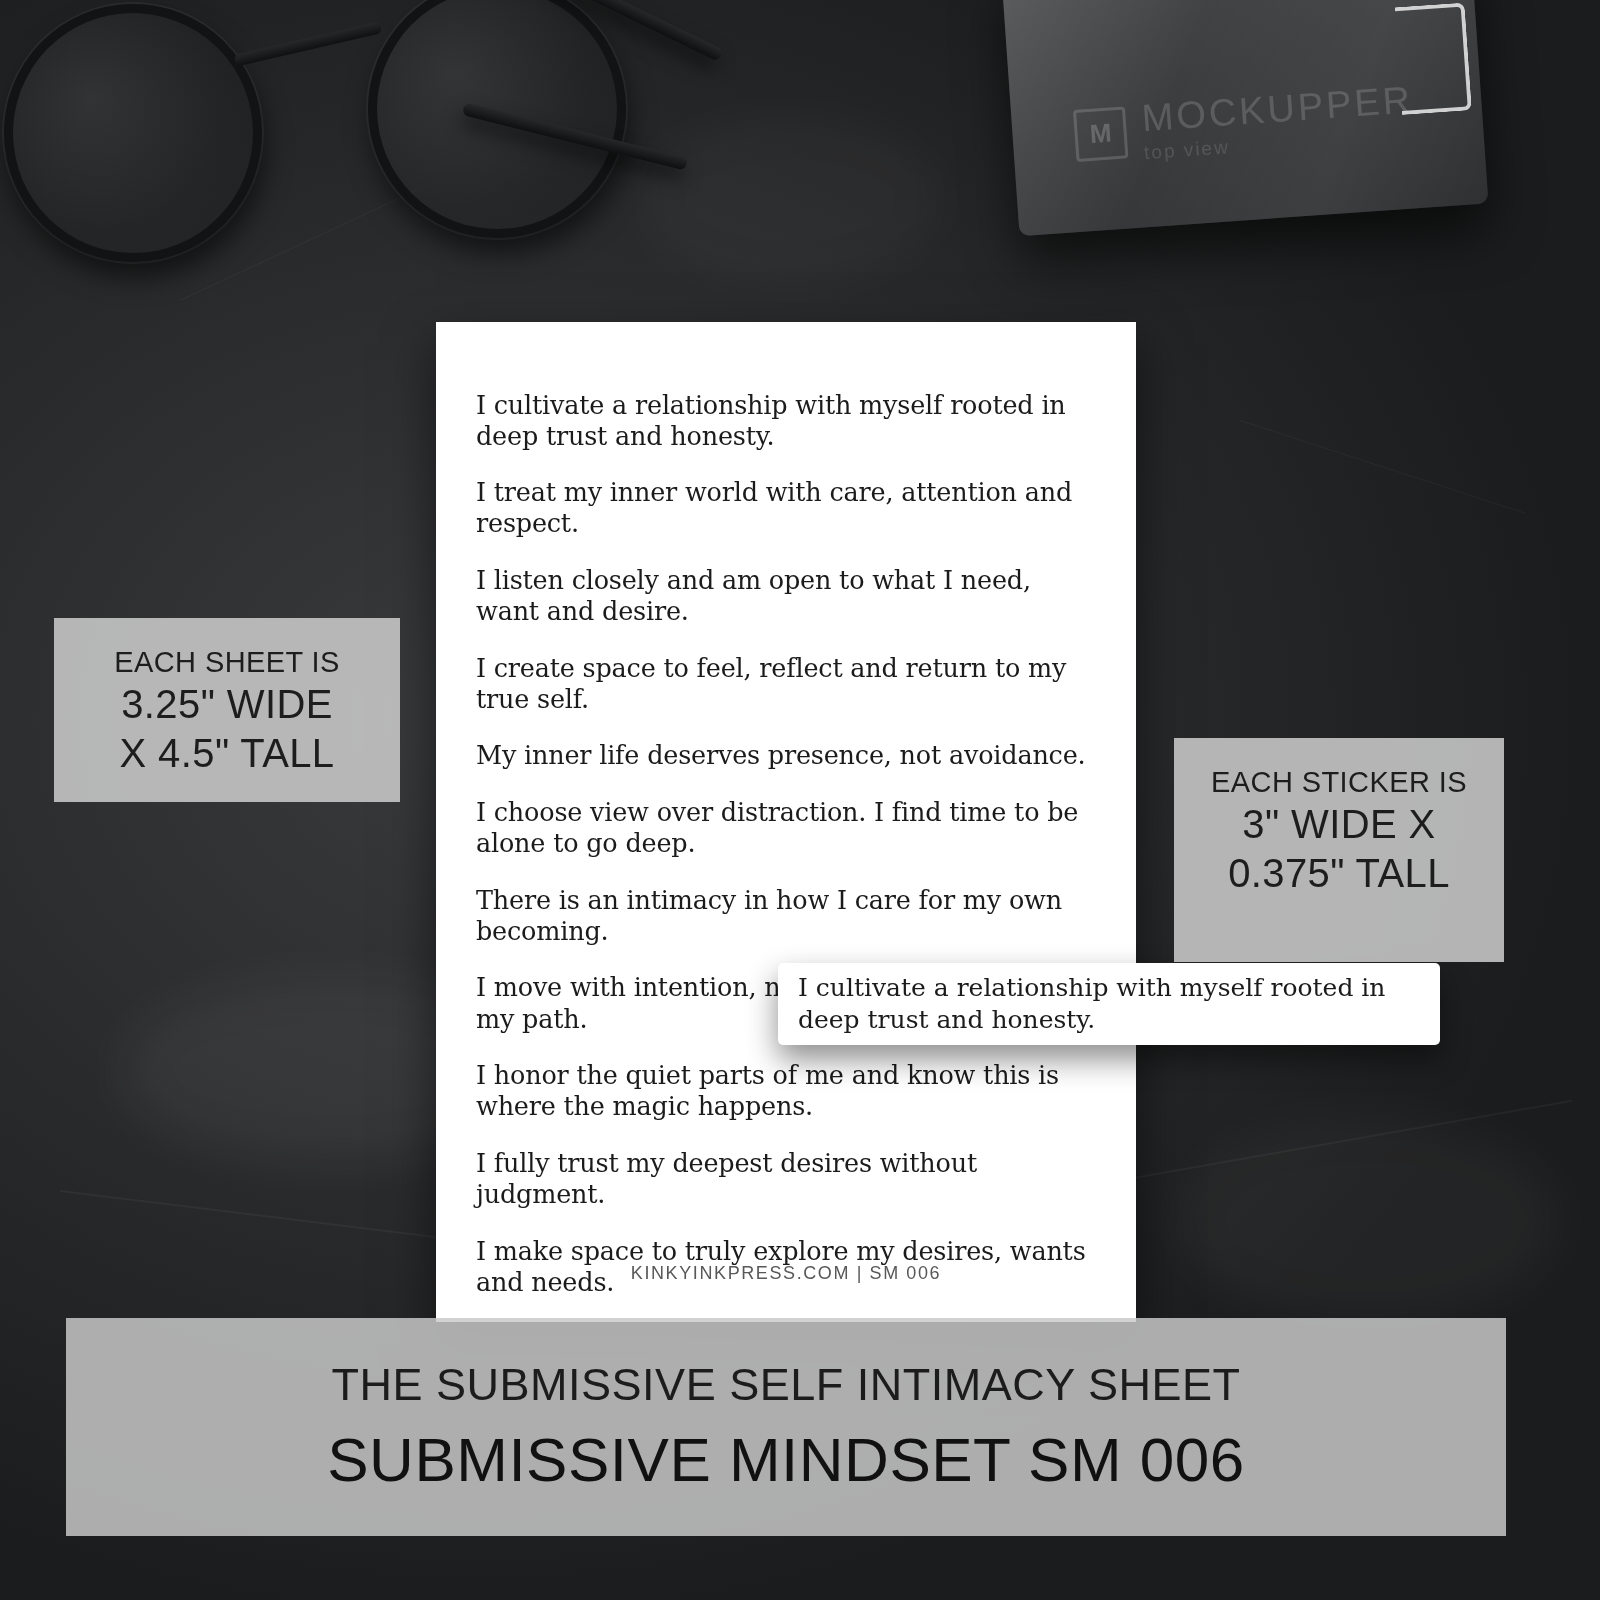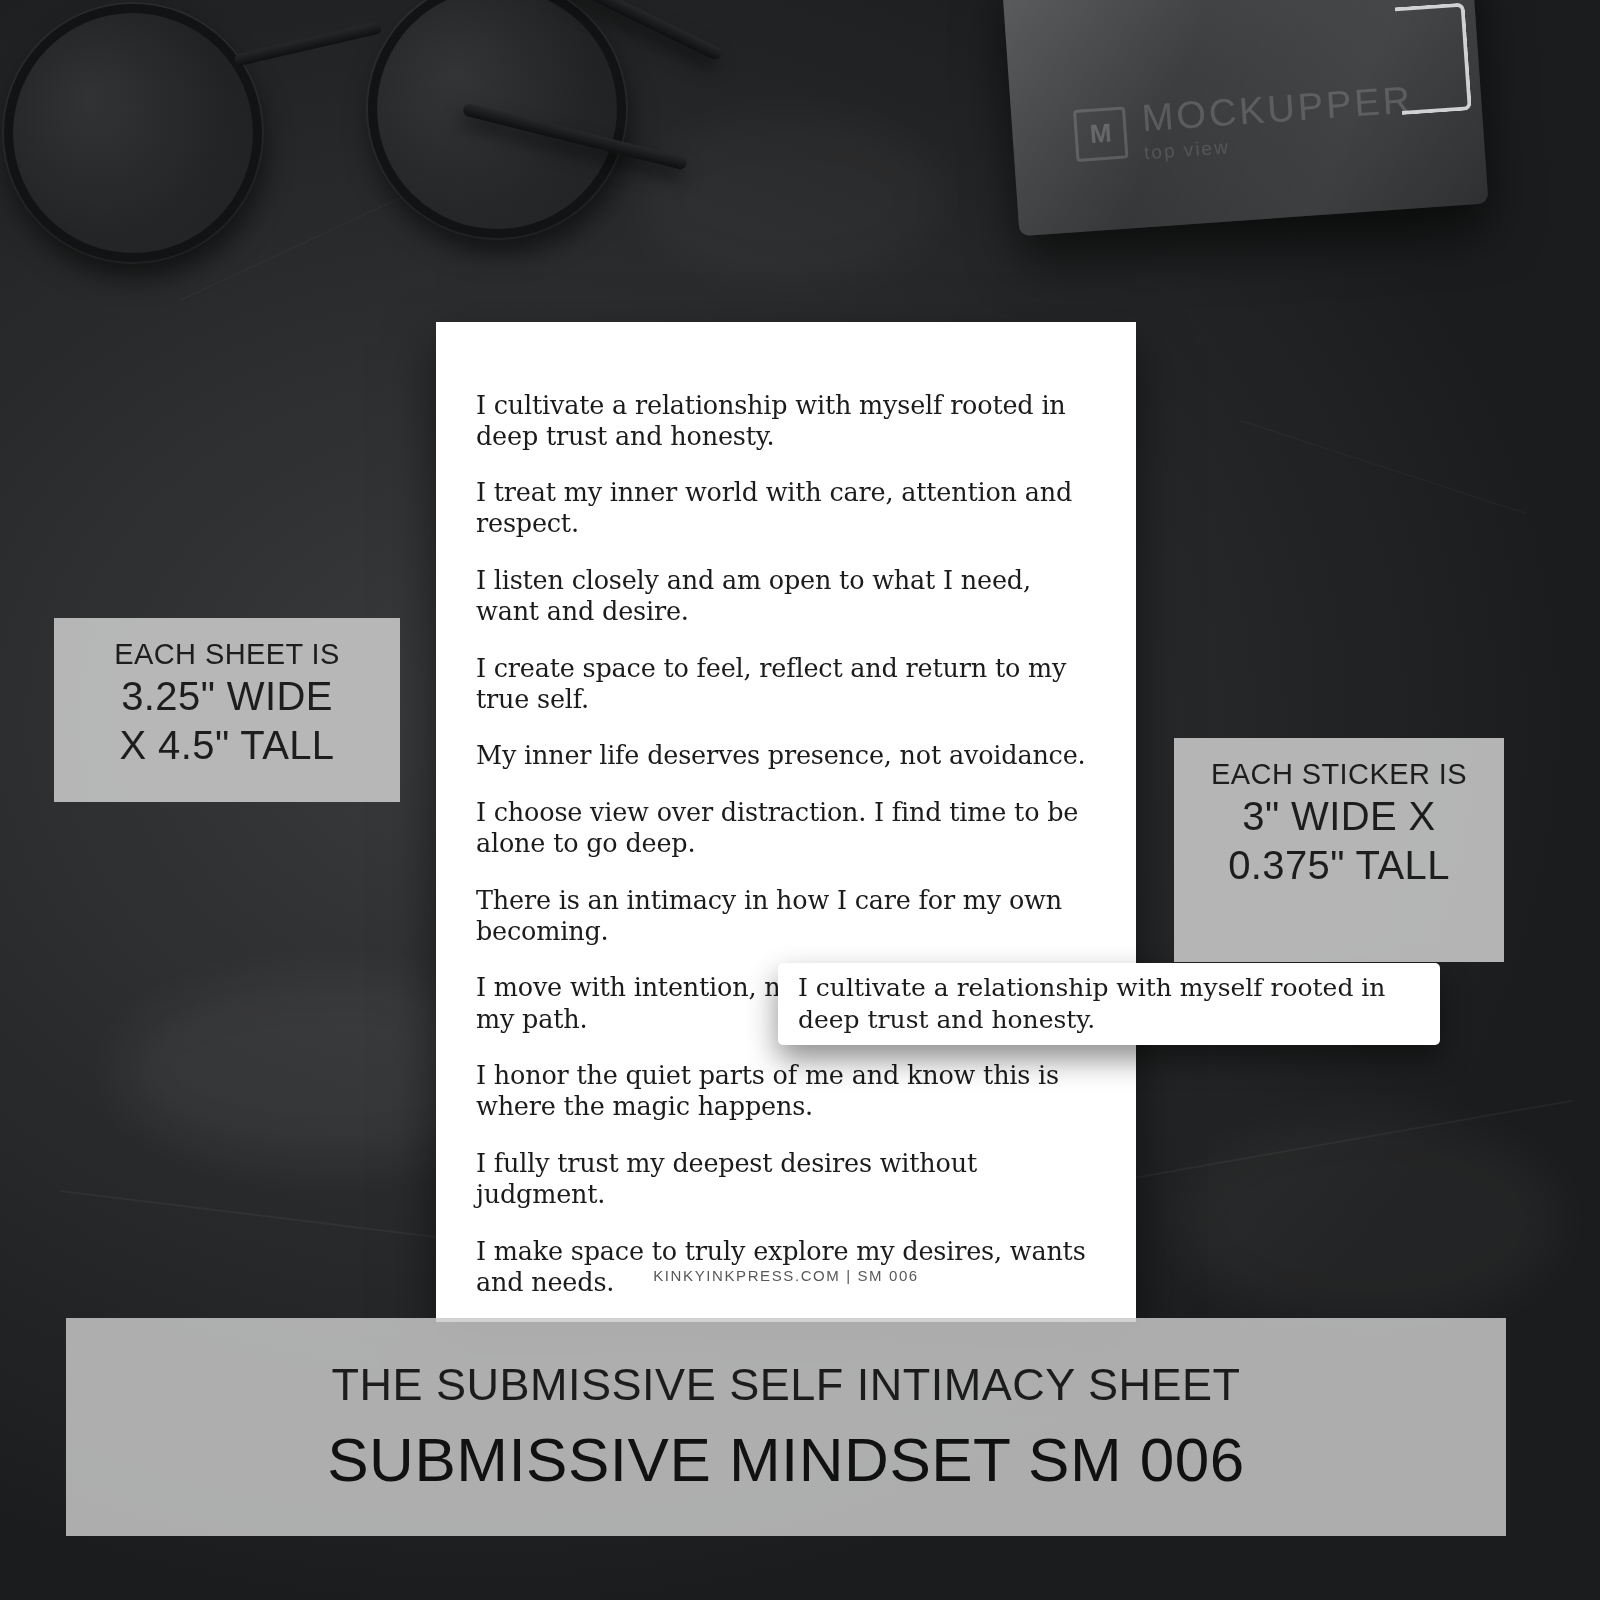--- a/index.html
+++ b/index.html
@@ -159,21 +159,21 @@
     margin-bottom: 22px;
     letter-spacing: -0.2px;
   }
   #sheet-footer {
     position: absolute;
     left: 0;
     right: 0;
     bottom: 38px;
     text-align: center;
     font-family: "Liberation Sans", sans-serif;
-    font-size: 15px;
+    font-size: 18px;
     letter-spacing: 1.6px;
     color: #585858;
   }
 
   
   #sticker {
     position: absolute;
     left: 778px;
     top: 963px;
     width: 662px;
@@ -191,21 +191,21 @@
     font-size: 25px;
     line-height: 1.28;
     color: #1b1b1b;
   }
 
   
   .callout {
     position: absolute;
     background: rgba(201,201,201,0.88);
     color: #1d1d1d;
-    padding: 18px 22px 22px 22px;
+    padding: 26px 22px 22px 22px;
     box-sizing: border-box;
   }
   .callout .small-line {
     font-size: 29px;
     letter-spacing: 0.4px;
     line-height: 1.25;
     font-weight: 400;
   }
   .callout .big-line {
     font-size: 40px;

